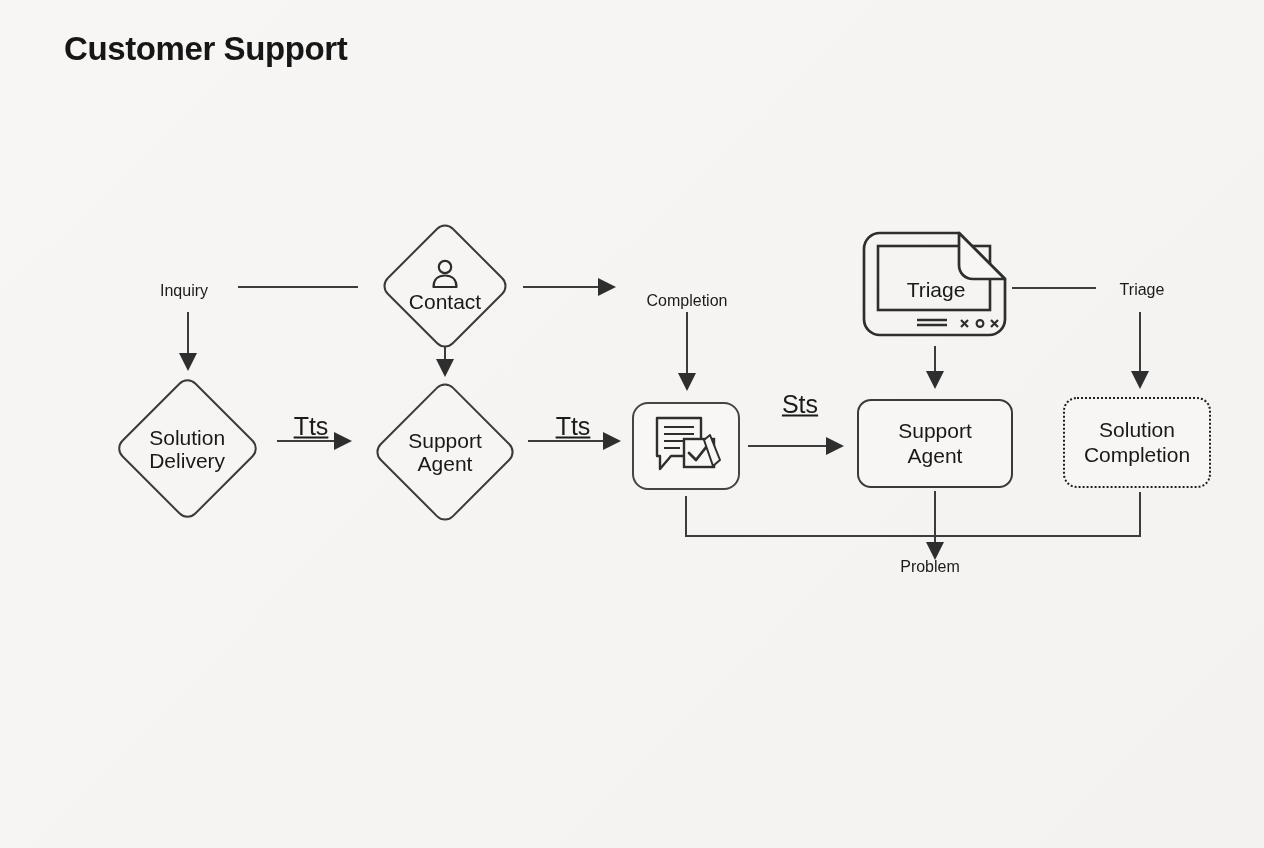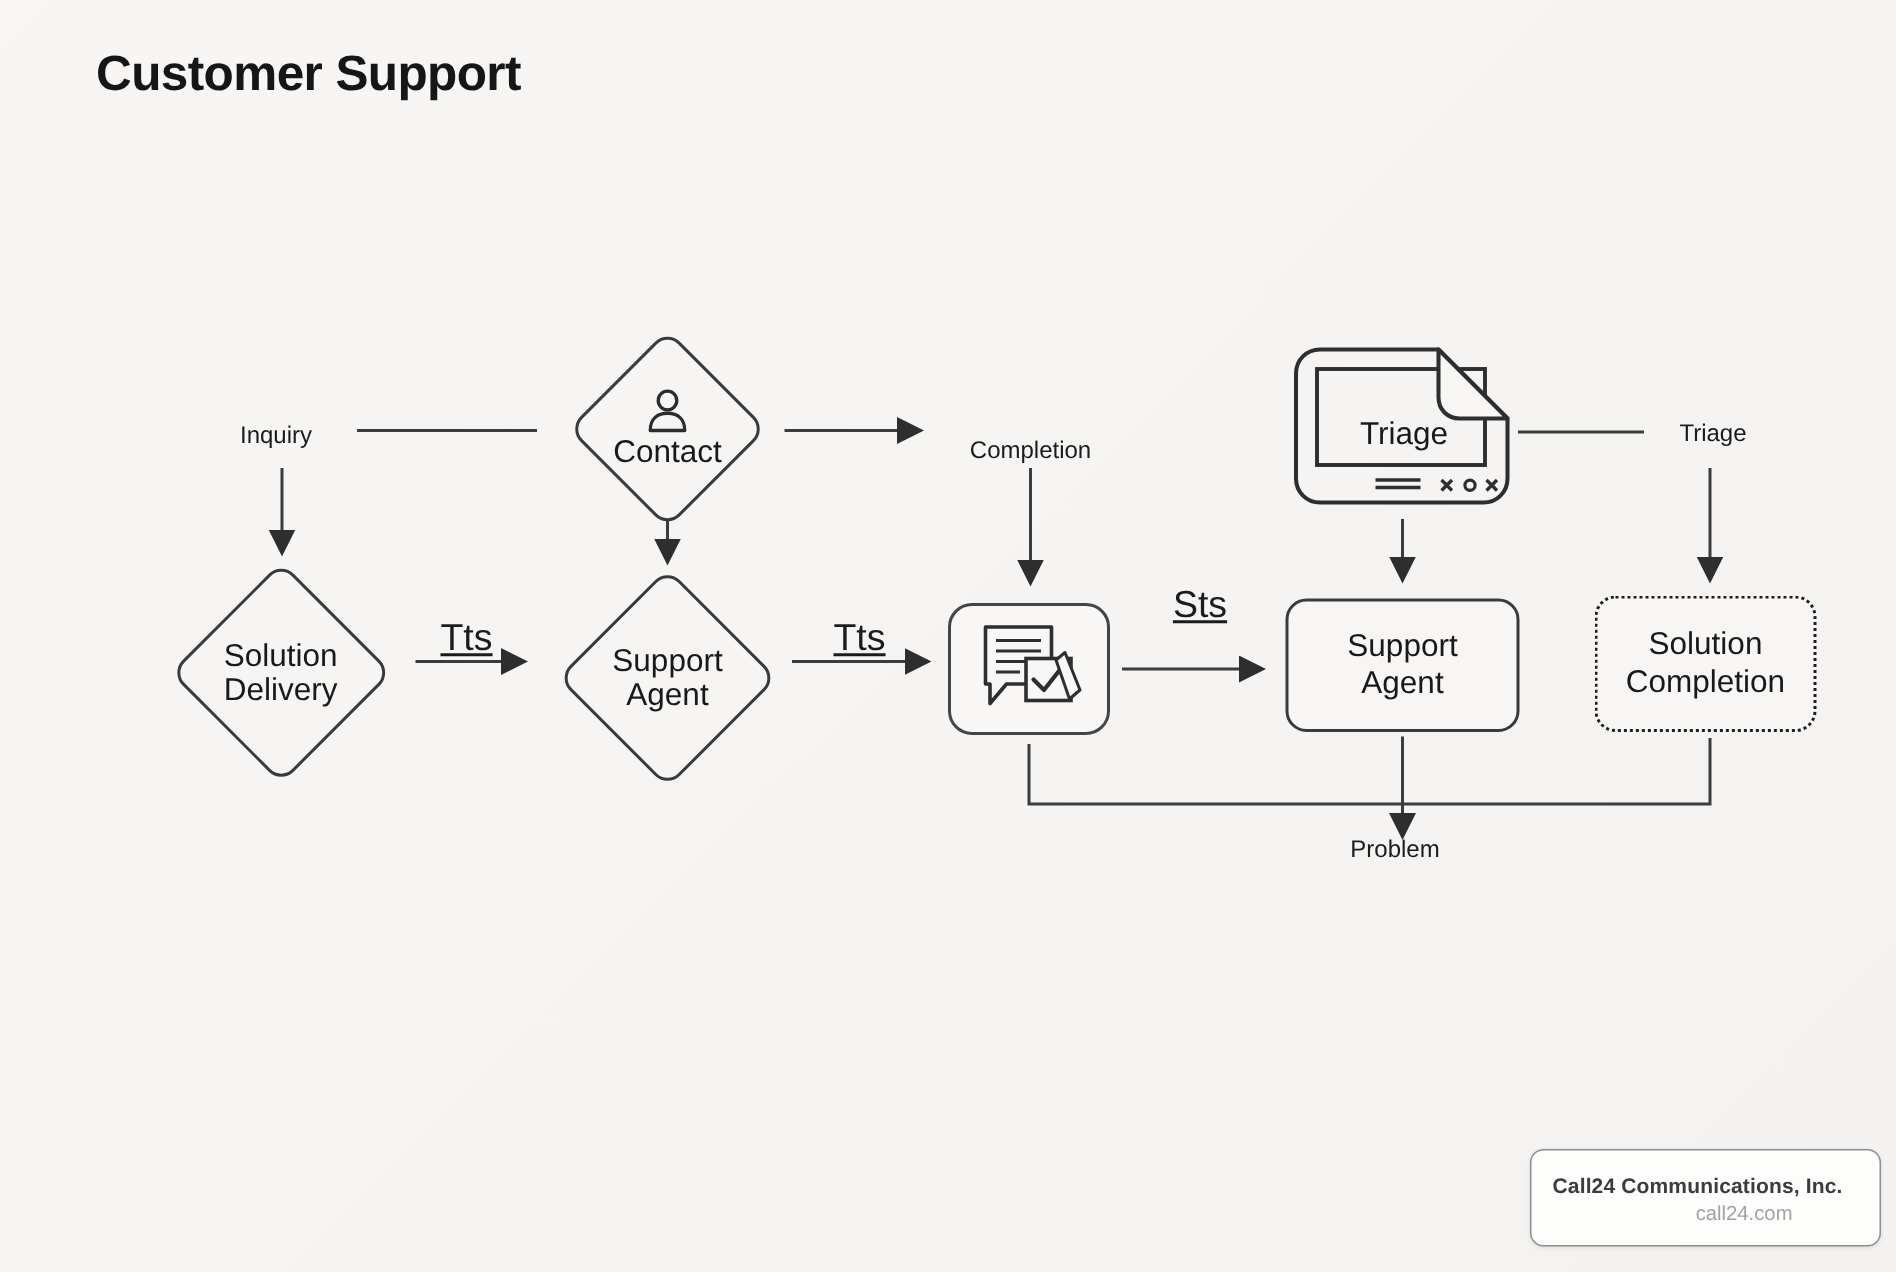--- a/index.html
+++ b/index.html
@@ -160,18 +160,14 @@
   <div class="node rounded-box" style="left:857px;top:399px;width:156px;height:89px">
     <span>Support</span>
     <span>Agent</span>
   </div>
 
   <div class="node dotted-box" style="left:1063px;top:397px;width:148px;height:91px">
     <span>Solution</span>
     <span>Completion</span>
   </div>
 
-  <div class="footer-card">
-    <div class="footer-company">Call24 Communications, Inc.</div>
-    <div class="footer-site">call24.com</div>
-  </div>
 
 </div>
 
 </body></html>

